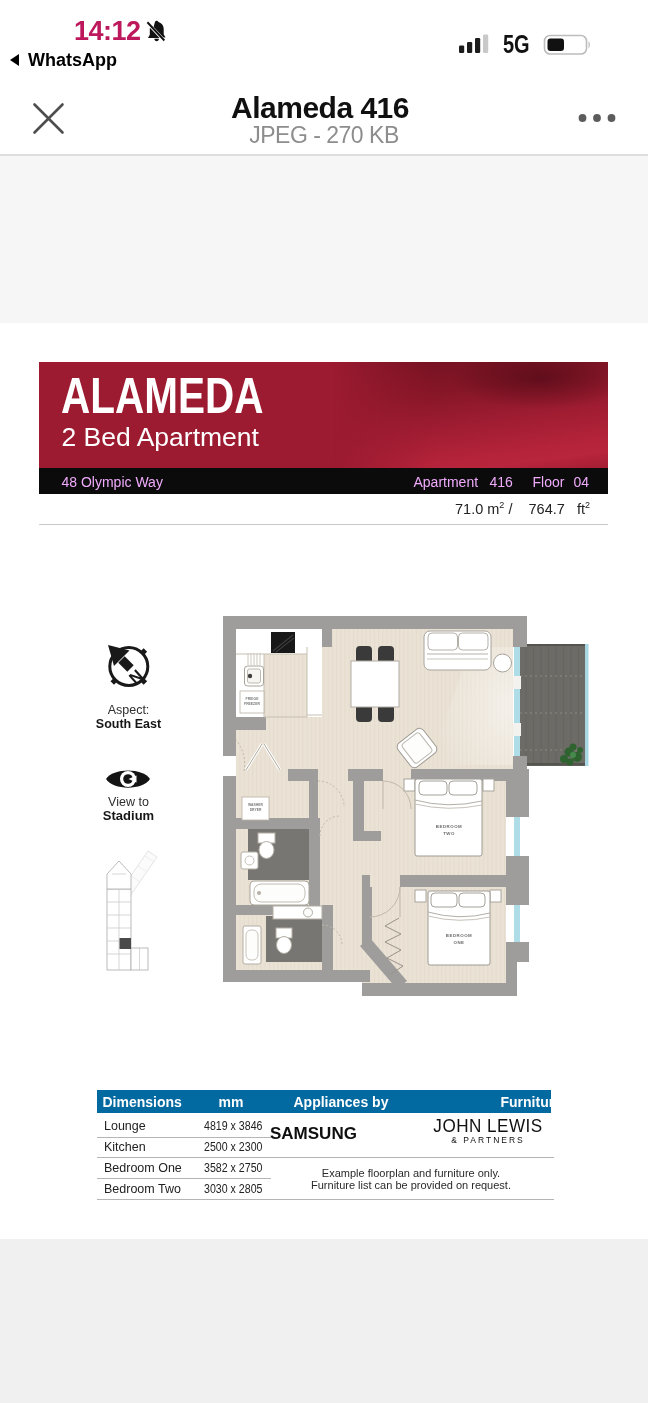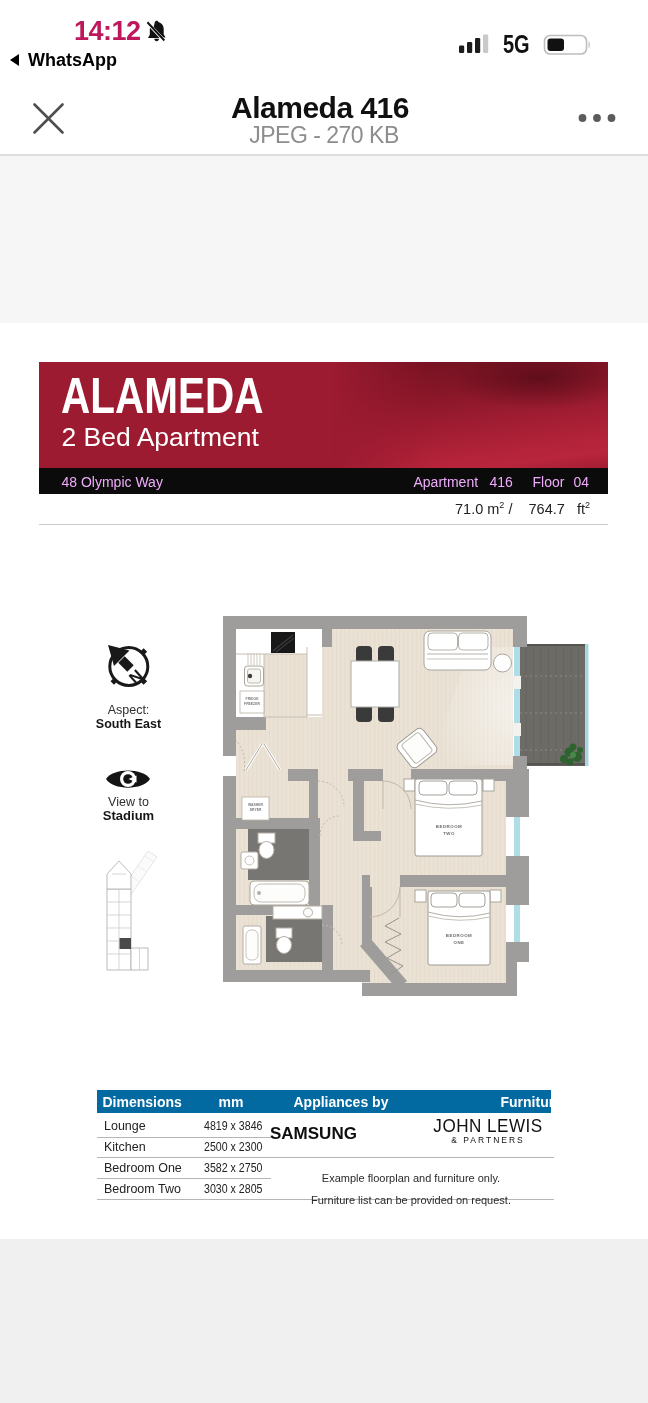--- a/index.html
+++ b/index.html
@@ -339,13 +339,13 @@
 <div class="abs" style="left:204px;top:1160.5px;font-size:12.5px;color:#222;transform:scaleX(.85);transform-origin:left top;">3582 x 2750</div>
 <div class="abs" style="left:104px;top:1181.5px;font-size:12.5px;color:#222;">Bedroom Two</div>
 <div class="abs" style="left:204px;top:1181.5px;font-size:12.5px;color:#222;transform:scaleX(.85);transform-origin:left top;">3030 x 2805</div>
 <div class="abs" style="left:96.5px;top:1136.8px;width:174px;height:1px;background:#b5b5b5;"></div>
 <div class="abs" style="left:96.5px;top:1157.3px;width:457.5px;height:1px;background:#b5b5b5;"></div>
 <div class="abs" style="left:96.5px;top:1177.5px;width:174px;height:1px;background:#b5b5b5;"></div>
 <div class="abs" style="left:96.5px;top:1198.5px;width:457.5px;height:1px;background:#b5b5b5;"></div>
 <div class="abs" style="left:270px;top:1124px;width:140px;font-size:17px;font-weight:bold;color:#0f0f0f;letter-spacing:0px;">SAMSUNG</div>
 <div class="abs" style="left:418px;top:1116px;width:140px;text-align:center;font-size:18px;color:#111;letter-spacing:0.5px;transform:scaleX(.95);">JOHN LEWIS</div>
 <div class="abs" style="left:418px;top:1134.5px;width:140px;text-align:center;font-size:8.5px;color:#111;letter-spacing:2px;">&amp; PARTNERS</div>
-<div class="abs" style="left:291px;top:1166.5px;width:240px;text-align:center;font-size:11px;line-height:22px;color:#2a2a2a;">Example floorplan and furniture only.<br>Furniture list can be provided on request.</div>
+<div class="abs" style="left:291px;top:1166.5px;width:240px;text-align:center;font-size:11px;line-height:12px;color:#2a2a2a;">Example floorplan and furniture only.<br>Furniture list can be provided on request.</div>
 
 </body></html>

